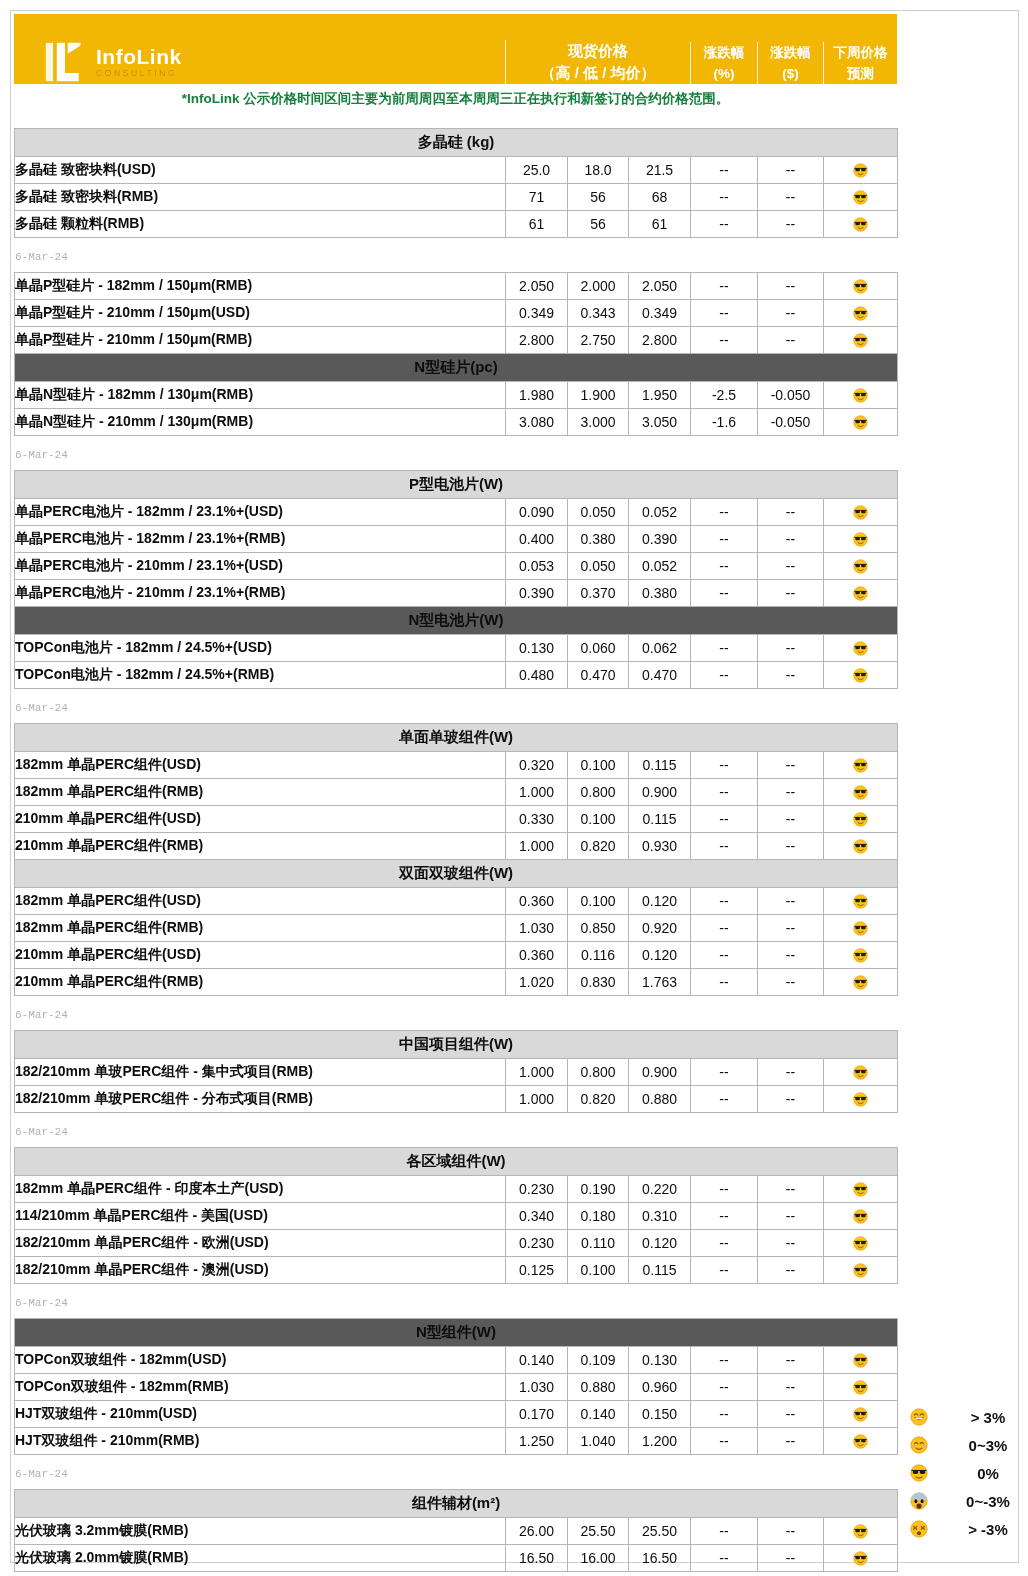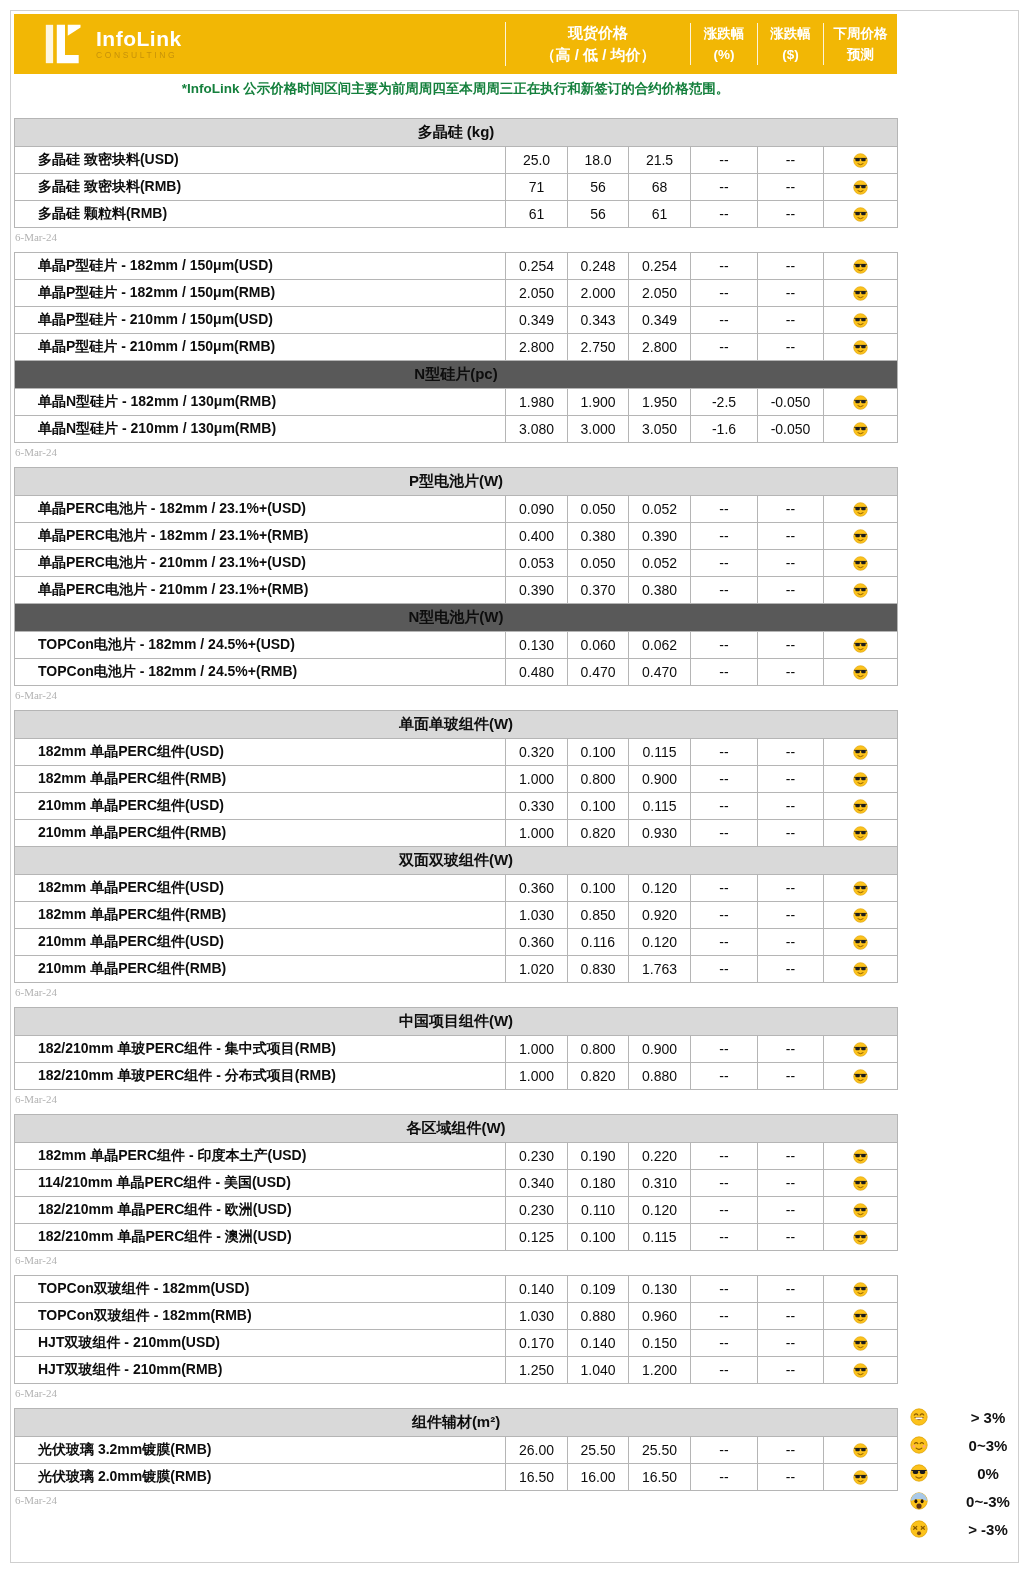--- a/index.html
+++ b/index.html
@@ -5,52 +5,52 @@
   *{box-sizing:border-box;margin:0;padding:0}
   html,body{background:#fff}
   body{
     width:1028px;height:1576px;position:relative;
     font-family:"Liberation Sans",sans-serif;color:#111;overflow:hidden;
   }
   .frame{position:absolute;left:10px;top:10px;width:1009px;height:1553px;border:1px solid #cfcfcf;pointer-events:none}
   .content{position:absolute;left:14px;top:14px;width:883px}
 
   
-  .brand-header{height:60px;background:var(--brand-yellow,#F2B705);display:flex;align-items:center}
+  .brand-header{height:70px;background:var(--brand-yellow,#F2B705);display:flex;align-items:flex-end}
   .logo-cell{width:491px;display:flex;align-items:center;padding-left:30px}
   .logo-mark{display:block;margin-right:10px}
   .logo-text .brand-name{color:#fff;font-weight:bold;font-size:21px;letter-spacing:.5px;line-height:22px}
   .logo-text .brand-sub{color:#b8860b;opacity:.75;font-size:8.5px;font-weight:normal;letter-spacing:2.6px;line-height:11px}
   .hdr-cell{border-left:1px solid rgba(255,255,255,.85);color:#fff;font-weight:bold;
     display:flex;flex-direction:column;justify-content:center;align-items:center;text-align:center}
   .hdr-price{width:185px;font-size:15px;line-height:22px}
   .hdr-pct{width:67px;font-size:13.5px;line-height:21px}
   .hdr-usd{width:66px;font-size:13.5px;line-height:21px}
   .hdr-forecast{width:74px;font-size:13.5px;line-height:21px}
 
   
   .note-row{height:30px;display:flex;align-items:center;justify-content:center;
     font-size:13.5px;font-weight:bold;color:#15803d;white-space:nowrap}
 
   
   table.price-table{border-collapse:collapse;table-layout:fixed;width:883px;margin-top:8px}
   table.first{margin-top:14px}
   .price-table td{border:1px solid #b5b5b5;height:27px;font-size:14px;color:#0d0d0d;
     overflow:hidden;white-space:nowrap;vertical-align:middle}
-  .price-table td.name{padding-left:23px;font-weight:bold}
+  .price-table td.name{padding-left:0;font-weight:bold}
   .price-table td.num{text-align:center}
   .price-table td.sec-header{text-align:center;font-weight:bold;font-size:15px;height:28px}
   .sec-light{background:var(--light-header,#D9D9D9);color:#000}
   .sec-dark{background:var(--dark-header,#595959);color:#fff}
   .neg{color:var(--negative-red,#E03C3C)}
   td.emoji-cell{text-align:center}
   td.emoji-cell svg{vertical-align:middle}
 
-  .date-label{font-family:Liberation Serif, serif;font-size:11px;color:#b2b2b2;
-    height:14px;line-height:14px;margin:2px 0 0 1px}
+  .date-label{font-family:Liberation Mono, monospace;font-size:11px;color:#b2b2b2;
+    height:14px;line-height:14px;margin:12px 0 0 1px}
 
   
   .legend{position:absolute;left:910px;top:1403px}
   .legend-row{display:flex;align-items:center;height:28px}
   .legend-emoji{width:22px;display:flex;align-items:center;justify-content:flex-start}
   .legend-label{margin-left:16px;width:80px;text-align:center;font-size:15px;font-weight:bold;color:#111}
 </style>
 </head>
 <body>
 
@@ -158,35 +158,20 @@
           <col style="width: 491px;">
           <col style="width: 62px;">
           <col style="width: 61px;">
           <col style="width: 62px;">
           <col style="width: 67px;">
           <col style="width: 66px;">
           <col style="width: 74px;">
         </colgroup>
         <tbody>
           <tr>
-            <td class="name">单晶P型硅片 - 182mm / 150μm(USD)</td>
-            <td class="num">0.254</td>
-            <td class="num">0.248</td>
-            <td class="num">0.254</td>
-            <td class="num">--</td>
-            <td class="num">--</td>
-            <td class="emoji-cell"><span><svg width="15" height="15" viewBox="0 0 32 32" aria-hidden="true">
-                  <circle cx="16" cy="16" r="14.5" fill="#FCC21B" stroke="#E0A50A" stroke-width="1.5"></circle>
-                  <path d="M2.5 11.5 H29.5" stroke="#1c1c1c" stroke-width="1.8"></path>
-                  <rect x="5" y="10.5" width="9.6" height="7.2" rx="3" fill="#1c1c1c"></rect>
-                  <rect x="17.4" y="10.5" width="9.6" height="7.2" rx="3" fill="#1c1c1c"></rect>
-                  <path d="M10.5 23 Q16 27.5 21.5 23" stroke="#8a5a00" stroke-width="2" fill="none" stroke-linecap="round"></path>
-                </svg></span></td>
-          </tr>
-          <tr>
             <td class="name">单晶P型硅片 - 182mm / 150μm(RMB)</td>
             <td class="num">2.050</td>
             <td class="num">2.000</td>
             <td class="num">2.050</td>
             <td class="num">--</td>
             <td class="num">--</td>
             <td class="emoji-cell"><span><svg width="15" height="15" viewBox="0 0 32 32" aria-hidden="true">
                   <circle cx="16" cy="16" r="14.5" fill="#FCC21B" stroke="#E0A50A" stroke-width="1.5"></circle>
                   <path d="M2.5 11.5 H29.5" stroke="#1c1c1c" stroke-width="1.8"></path>
                   <rect x="5" y="10.5" width="9.6" height="7.2" rx="3" fill="#1c1c1c"></rect>
@@ -638,20 +623,23 @@
         <colgroup>
           <col style="width: 491px;">
           <col style="width: 62px;">
           <col style="width: 61px;">
           <col style="width: 62px;">
           <col style="width: 67px;">
           <col style="width: 66px;">
           <col style="width: 74px;">
         </colgroup>
         <tbody>
+          <tr>
+            <td colspan="7" class="sec-header sec-dark">N型组件(W)</td>
+          </tr>
           <tr>
             <td class="name">TOPCon双玻组件 - 182mm(USD)</td>
             <td class="num">0.140</td>
             <td class="num">0.109</td>
             <td class="num">0.130</td>
             <td class="num">--</td>
             <td class="num">--</td>
             <td class="emoji-cell"><span><svg width="15" height="15" viewBox="0 0 32 32" aria-hidden="true">
                   <circle cx="16" cy="16" r="14.5" fill="#FCC21B" stroke="#E0A50A" stroke-width="1.5"></circle>
                   <path d="M2.5 11.5 H29.5" stroke="#1c1c1c" stroke-width="1.8"></path>

